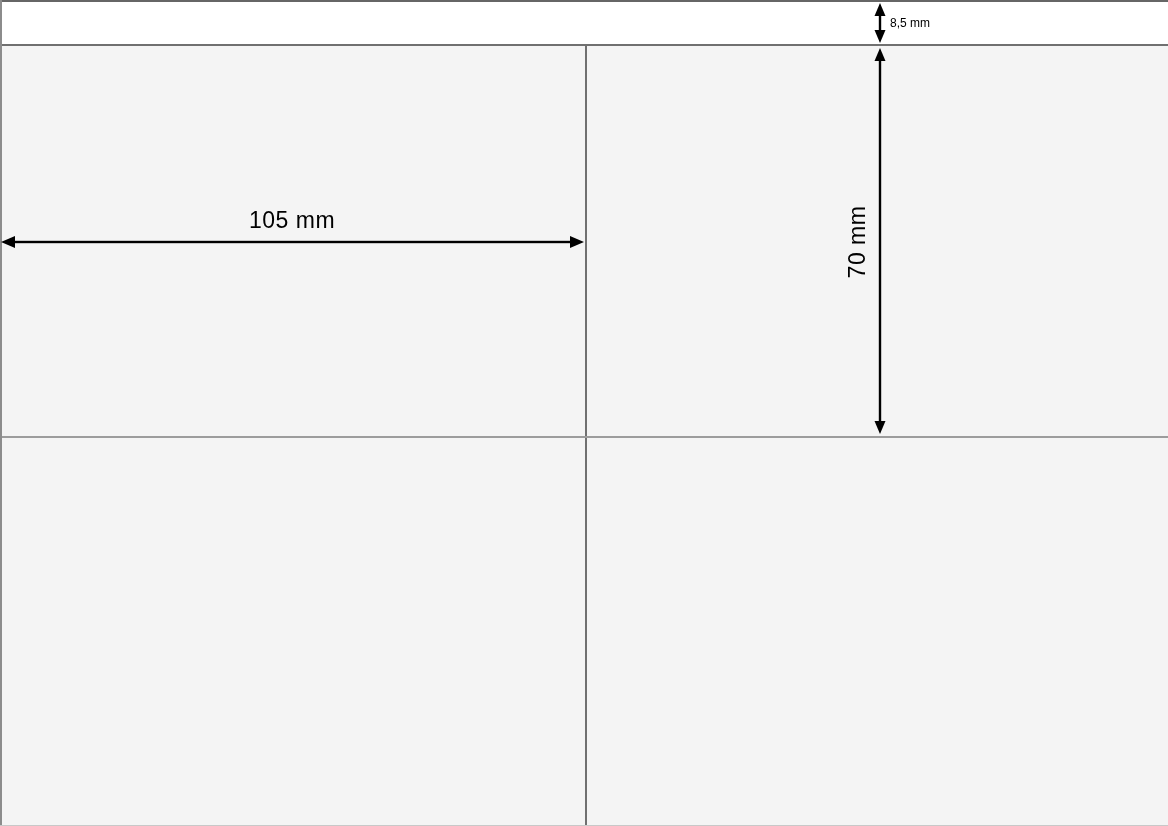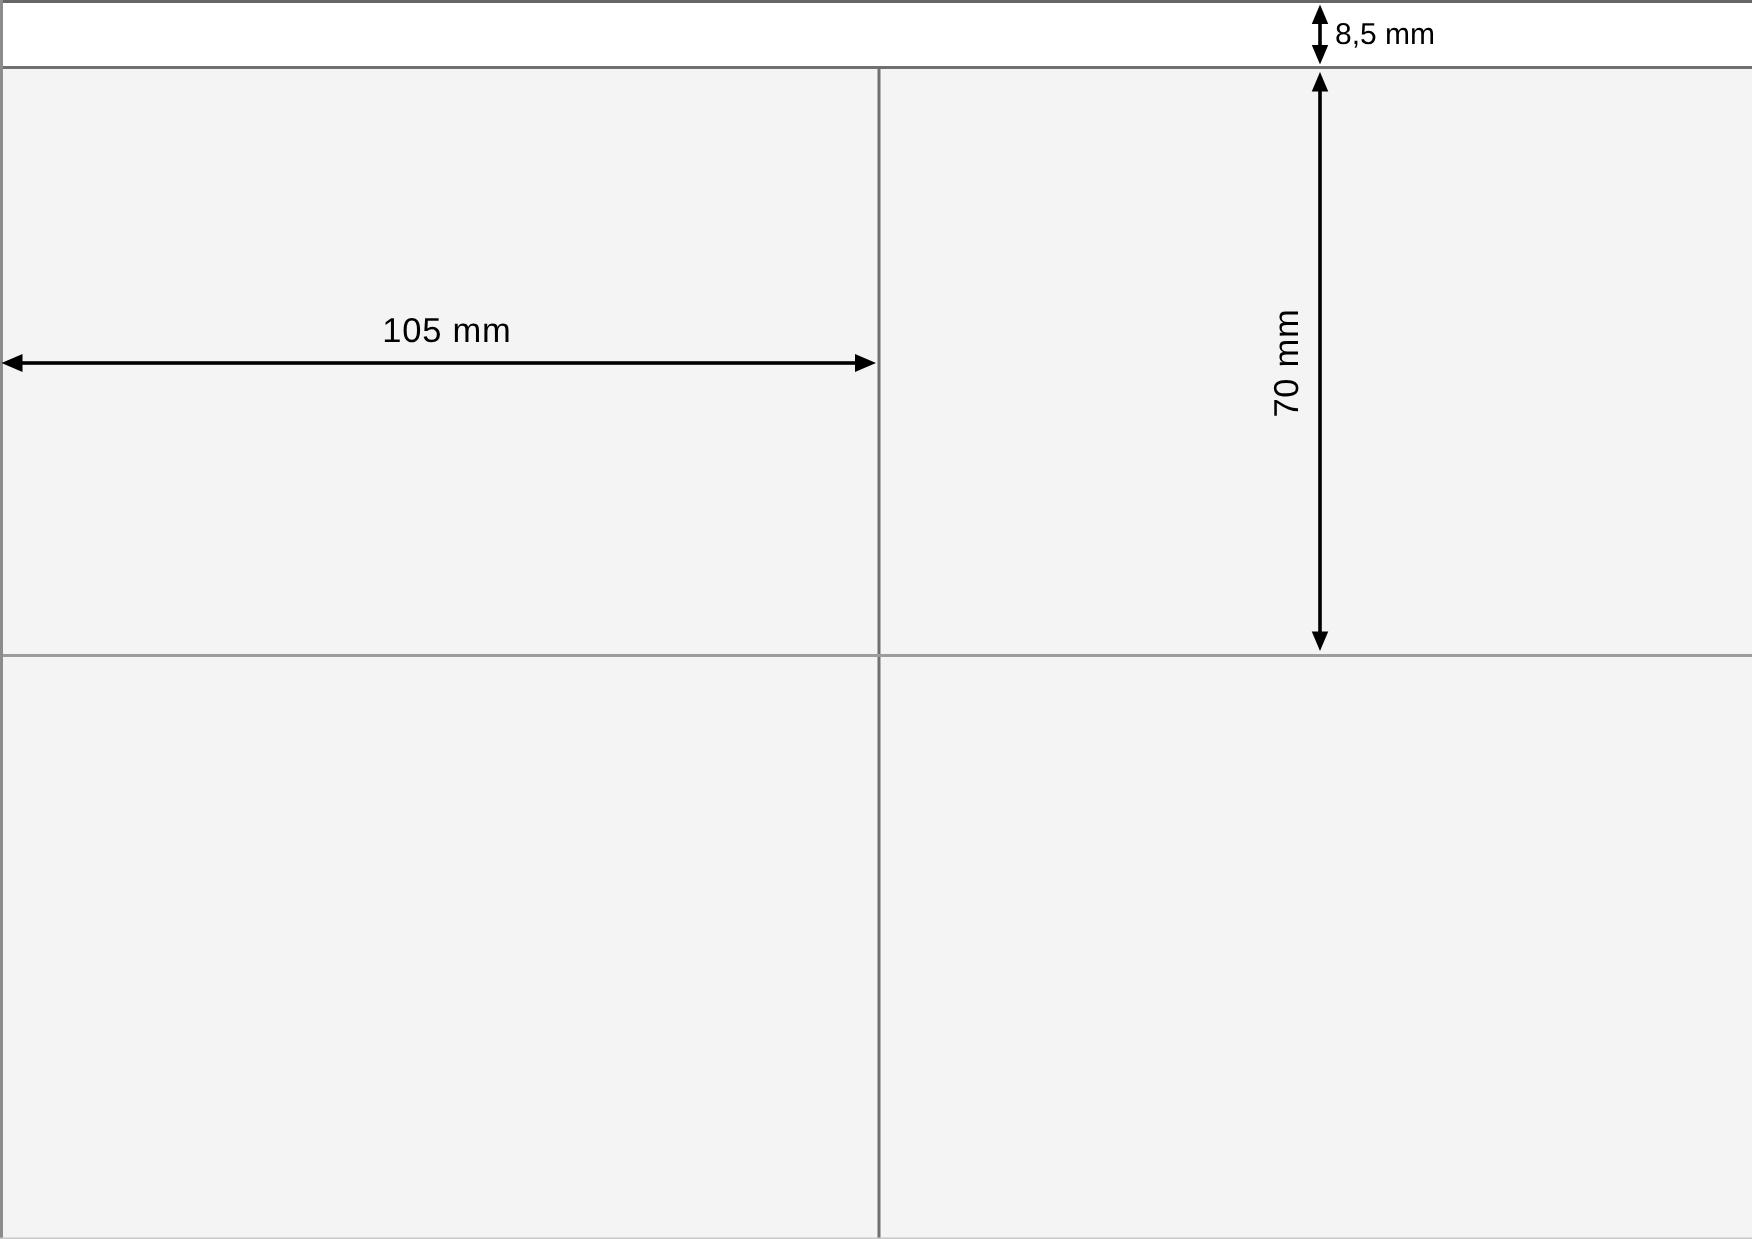--- a/index.html
+++ b/index.html
@@ -60,32 +60,32 @@
     pointer-events: none;
   }
 
   
   .dim-label {
     color: #000000;
     white-space: nowrap;
   }
   .dim-width-label {
     left: 249px; top: 207px; width: 92px; height: 26px;
-    font-size: 23px; line-height: 26px; text-align: right;
+    font-size: 23px; line-height: 26px; text-align: left;
     letter-spacing: 0.5px;
   }
   .dim-height-label {
     left: 811px; top: 229px; width: 92px; height: 26px;
     font-size: 23px; line-height: 26px; text-align: center;
     letter-spacing: 0.5px;
     transform: rotate(-90deg);
   }
   .dim-margin-label {
     left: 890px; top: 11px; height: 24px;
-    font-size: 20px; line-height: 24px; text-align: left;
+    font-size: 12px; line-height: 24px; text-align: left;
   }
 </style>
 </head>
 <body>
 
 <div class="sheet">
 
   <div class="abs sheet-top-border"></div>
   <div class="abs top-margin-area"></div>
   <div class="abs first-row-top-line"></div>

